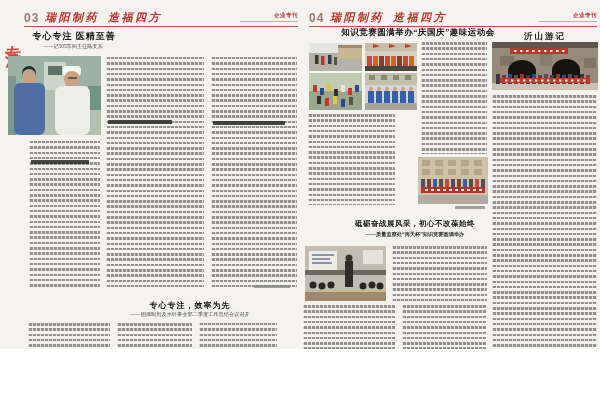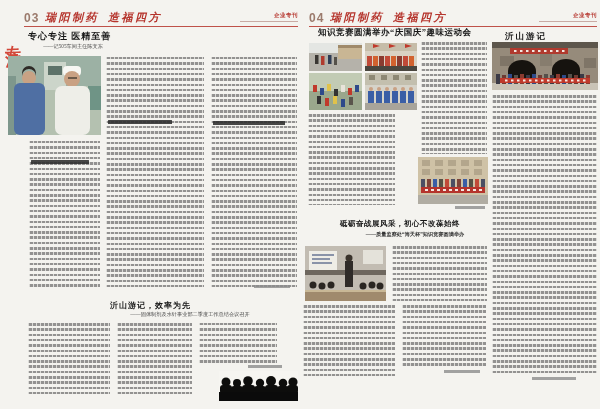--- a/index.html
+++ b/index.html
@@ -1,29 +1,29 @@
 <!DOCTYPE html>
 <html><head>
 <meta charset="utf-8">
 <style>
   html,body{margin:0;padding:0;}
   .sheet{
-    position:relative; width:600px; height:409px;
+    position:relative; width:600px; height:349px;
     background:#f4f3ef; overflow:hidden;
     font-family:"Liberation Sans", sans-serif;
   }
   .abs{position:absolute;}
   
   .pageno{font-size:12px;font-weight:bold;color:#9b7a6c;letter-spacing:1px;font-family:"Liberation Sans",sans-serif;}
   .script{font-family:Liberation Mono, monospace;font-style:italic;font-weight:bold;color:#b5342c;font-size:11px;letter-spacing:2.5px;white-space:nowrap;}
   .rule{height:1.2px;background:#b5342c;opacity:.85;}
   .masthead{display:flex;flex-direction:column;align-items:flex-end;}
   .masthead .mh-label{font-size:5.5px;font-weight:bold;color:#b5342c;letter-spacing:.5px;}
   .masthead .mh-line{width:58px;height:1px;background:#c9aba4;margin-top:1.5px;}
-  .h{font-family:"Liberation Serif",serif;color:#171717;font-weight:bold;text-align:left;line-height:1.15;}
+  .h{font-family:"Liberation Serif",serif;color:#171717;font-weight:bold;text-align:center;line-height:1.15;}
   .sub{font-family:"Liberation Serif",serif;color:#4a4a4a;text-align:center;line-height:1.1;}
   .callig{font-family:"Liberation Serif",serif;writing-mode:vertical-rl;color:#d0392a;font-weight:bold;font-size:16px;letter-spacing:6px;transform:rotate(-2deg);opacity:.92;}
   
   .ft{
     background-image:
       repeating-linear-gradient(90deg, rgba(244,243,239,.75) 0 1px, rgba(244,243,239,0) 1px 4px),
       repeating-linear-gradient(180deg, #6e6e6e 0 2.5px, rgba(0,0,0,0) 2.5px 5.3px);
     opacity:.72;
   }
   .sh{background:#2e2e2e;height:4px;opacity:.88;border-radius:.5px;}
@@ -70,21 +70,21 @@
   <div class="abs ft" style="left:29px;top:141px;width:71px;height:148px;"></div>
   <div class="abs sh" style="left:31px;top:160px;width:58px;"></div>
 
   <div class="abs ft" style="left:106px;top:57px;width:98px;height:233px;"></div>
   <div class="abs sh" style="left:108px;top:120px;width:64px;"></div>
 
   <div class="abs ft" style="left:211px;top:57px;width:86px;height:233px;"></div>
   <div class="abs sh" style="left:213px;top:121px;width:72px;"></div>
   <div class="abs sig" style="left:254px;top:285px;width:36px;"></div>
 
-  <div class="abs h" style="left:110px;top:301px;width:160px;font-size:8px;letter-spacing:1px;">沂山游记，效率为先</div>
+  <div class="abs h" style="left:110px;top:301px;width:160px;font-size:8px;letter-spacing:1px;">专心专注，效率为先</div>
   <div class="abs sub" style="left:95px;top:312px;width:190px;font-size:5.2px;">——固体制剂及水针事业部二季度工作总结会议召开</div>
 
   <div class="abs ft" style="left:28px;top:323px;width:82px;height:72px;"></div>
   <div class="abs ft" style="left:117px;top:323px;width:75px;height:72px;"></div>
   <div class="abs ft" style="left:199px;top:323px;width:78px;height:40px;"></div>
   <div class="abs sig" style="left:248px;top:365px;width:34px;"></div>
 
   <div class="abs photo" style="left:219px;top:371px;width:79px;height:30px;">
     <svg viewBox="0 0 79 30">
       <rect x="0" y="0" width="79" height="30" fill="#f6f5f1"></rect>

